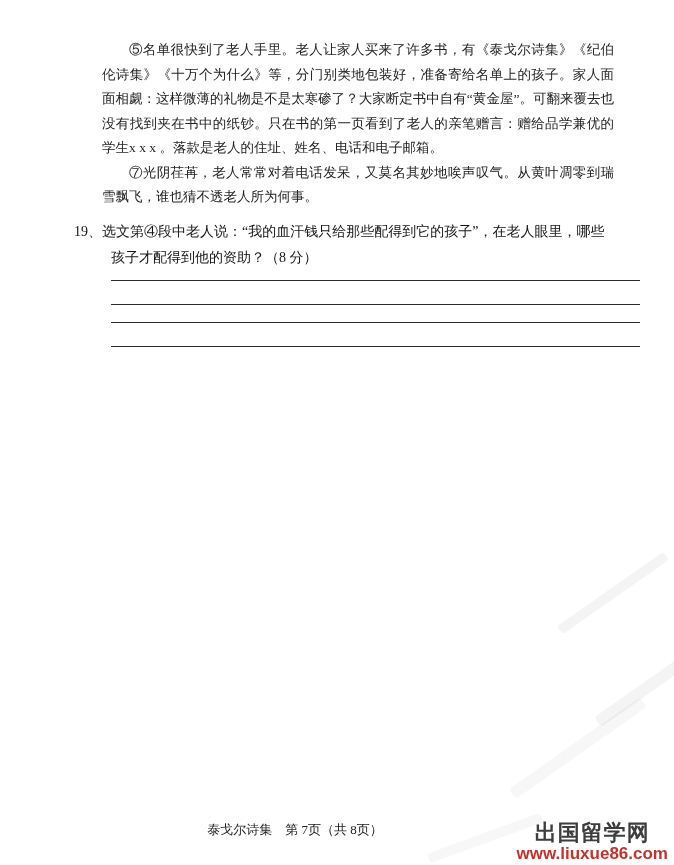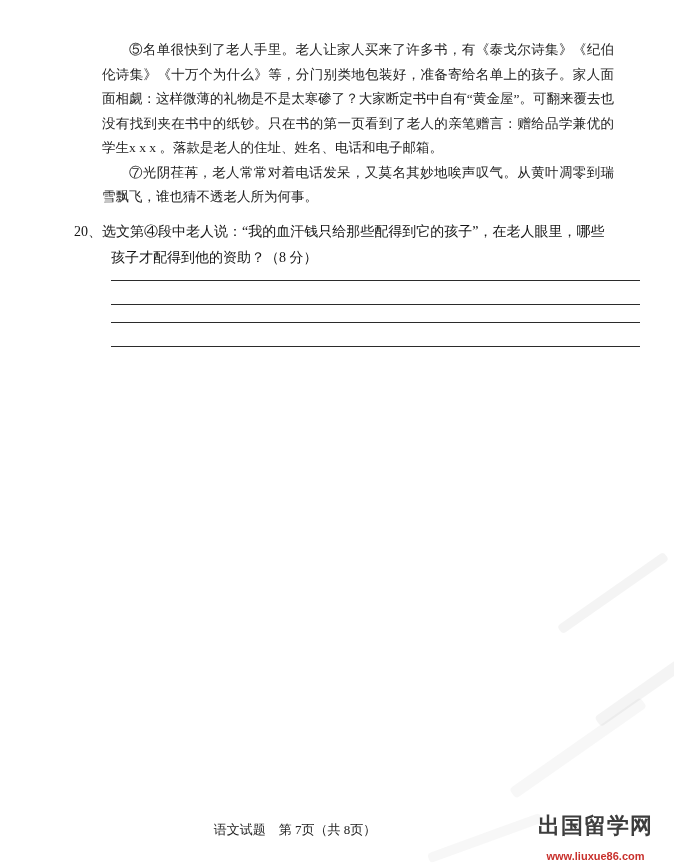--- a/index.html
+++ b/index.html
@@ -51,37 +51,37 @@
     position: absolute;
     left: 0;
     bottom: 26px;
     width: 590px;
     text-align: center;
     font-size: 13px;
     color: #222;
   }
   .watermark {
     position: absolute;
-    right: 21px;
+    right: 6px;
     bottom: 2px;
     text-align: center;
     font-family: "Liberation Sans", "DejaVu Sans", sans-serif;
     line-height: 1.05;
   }
   .wm-name {
     font-size: 22px;
     font-weight: 700;
     color: #3d3d3d;
     letter-spacing: 1px;
   }
   .wm-url {
-    font-size: 11px;
+    font-size: 17px;
     font-weight: 700;
     color: #c8302c;
-    margin-top: 14px;
+    margin-top: 1px;
   }
   .streak {
     position: absolute;
     background: rgba(150,150,150,0.10);
     transform: rotate(-35deg);
     border-radius: 4px;
     pointer-events: none;
   }
   .s1 { left: 548px; top: 588px; width: 130px; height: 10px; }
   .s2 { left: 585px; top: 676px; width: 140px; height: 12px; }
@@ -96,39 +96,39 @@
   <div class="content">
 
     <div class="passage">
       <p>⑤名单很快到了老人手里。老人让家人买来了许多书，有《泰戈尔诗集》《纪伯伦诗集》《十万个为什么》等，分门别类地包装好，准备寄给名单上的孩子。家人面面相觑：这样微薄的礼物是不是太寒碜了？大家断定书中自有“黄金屋”。可翻来覆去也没有找到夹在书中的纸钞。只在书的第一页看到了老人的亲笔赠言：赠给品学兼优的学生x x x 。落款是老人的住址、姓名、电话和电子邮箱。</p>
       <p>⑦光阴荏苒，老人常常对着电话发呆，又莫名其妙地唉声叹气。从黄叶凋零到瑞雪飘飞，谁也猜不透老人所为何事。</p>
     </div>
 
     <div class="questions">
 
       <div class="question">
-        <p class="q-text"><span class="q-num">20、</span><span>选文第④段中老人说：“我的血汗钱只给那些配得到它的孩子”，在老人眼里，哪些孩子才配得到他的资助？（8 分）</span></p>
+        <p class="q-text"><span class="q-num">19、</span><span>选文第④段中老人说：“我的血汗钱只给那些配得到它的孩子”，在老人眼里，哪些孩子才配得到他的资助？（8 分）</span></p>
         <div class="answer-line al1"></div>
         <div class="answer-line al2"></div>
       </div>
 
       <div class="question">
         <div class="answer-line al1"></div>
         <div class="answer-line al2"></div>
       </div>
 
 
     </div>
   </div>
 
   <div class="streak s1"></div>
   <div class="streak s2"></div>
   <div class="streak s3"></div>
   <div class="streak s4"></div>
 
-  <div class="footer">语文试题　第 7页（共 8页）</div>
+  <div class="footer">泰戈尔诗集　第 7页（共 8页）</div>
 
   <div class="watermark">
     <div class="wm-name">出国留学网</div>
     <div class="wm-url">www.liuxue86.com</div>
   </div>
 
 </div>
 
 </body></html>

